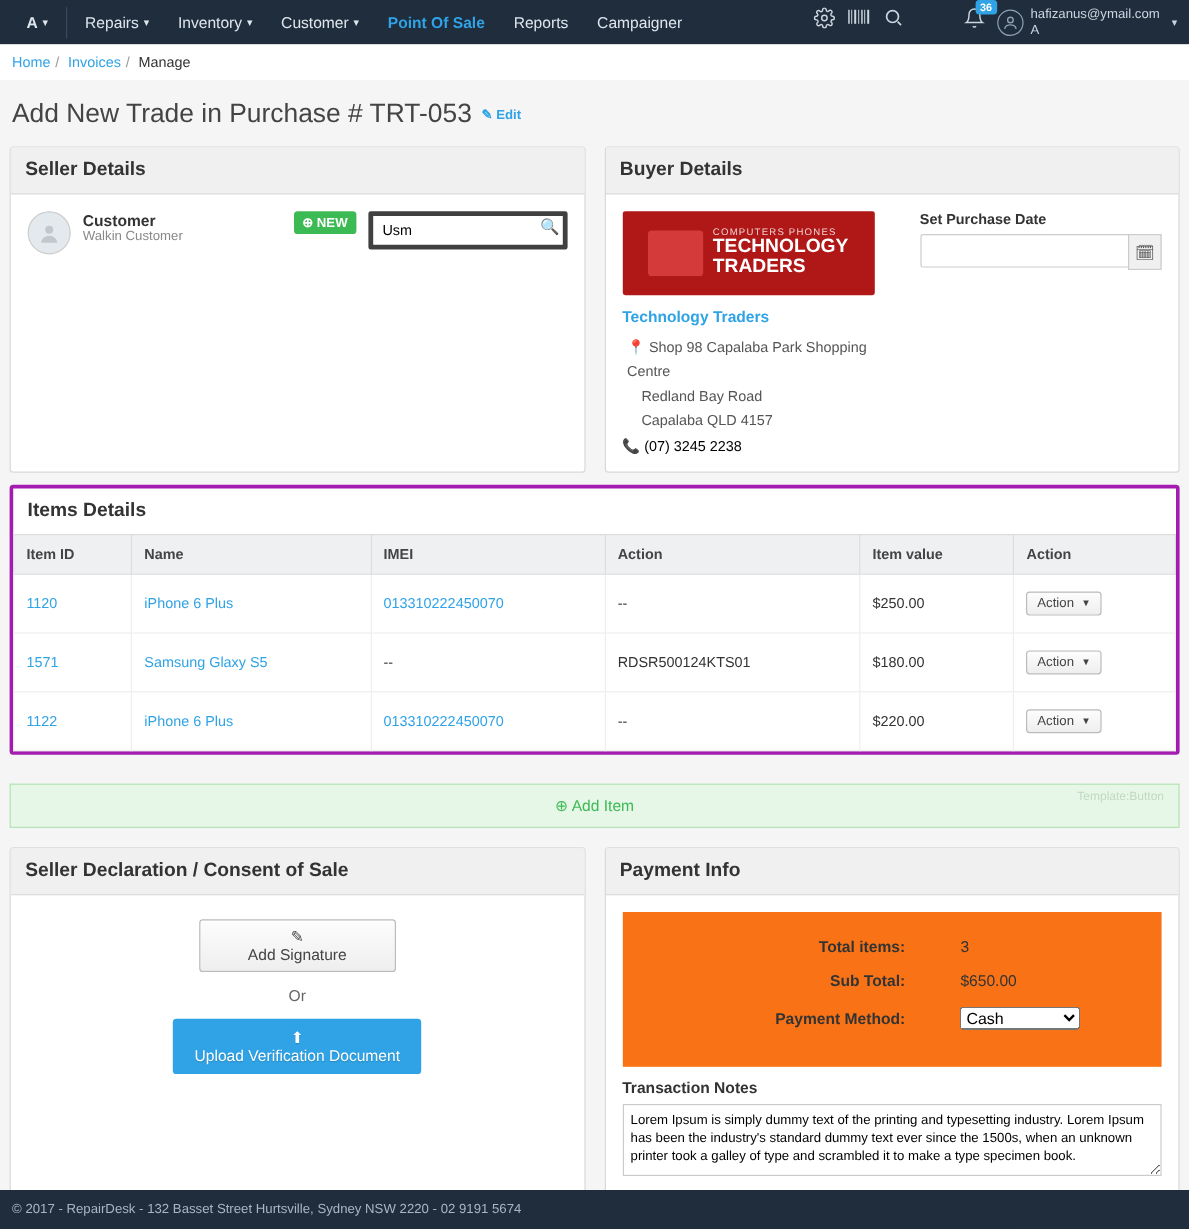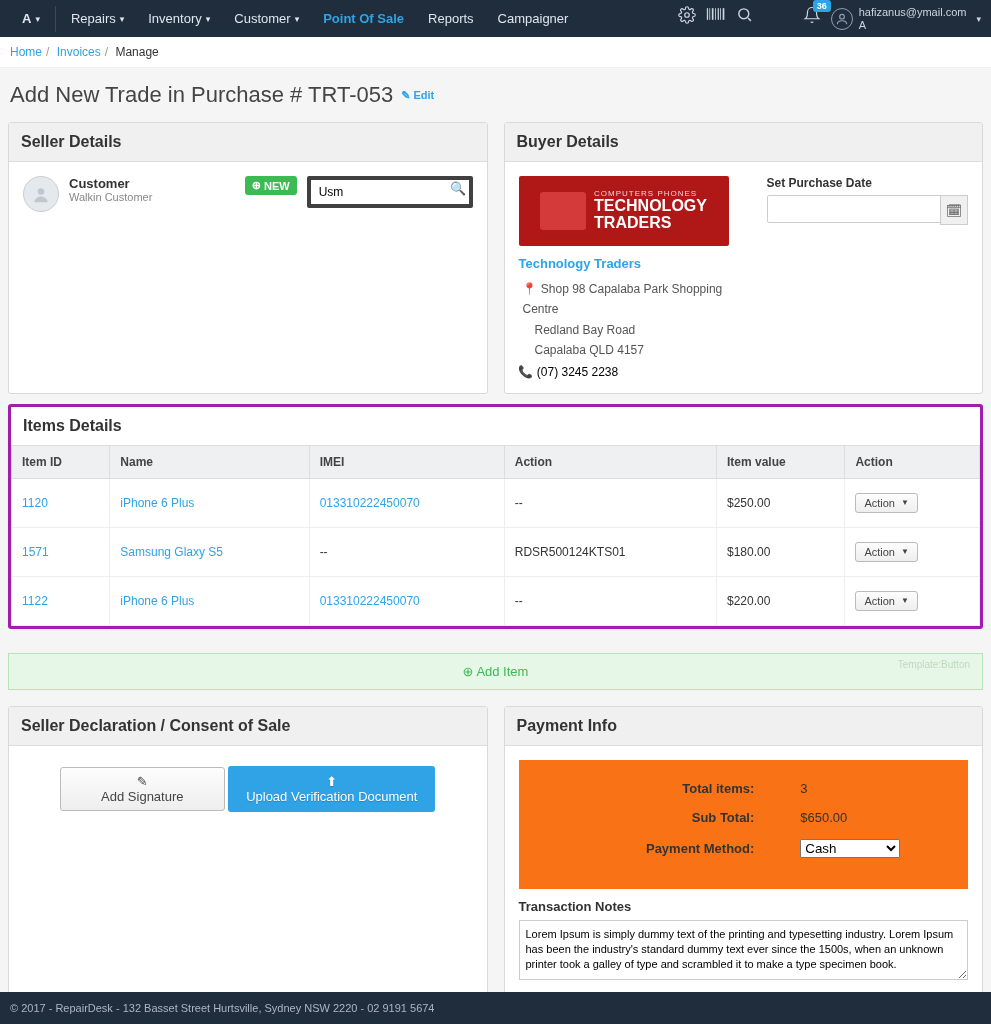--- a/index.html
+++ b/index.html
@@ -258,20 +258,21 @@
 <div style="height:16px"></div>
 
 <div class="two-col">
 
   <div class="panel">
     <div class="panel-header">Seller Declaration / Consent of Sale</div>
     <div class="panel-body declaration">
       <div class="sig-btn">
         <div>✎</div><span>Add Signature</span>
       </div>
+      <div class="or">Or</div>
       <div class="upload-btn">
         <div style="text-align:center">⬆</div><span>Upload Verification Document</span>
       </div>
     </div>
   </div>
 
   <div class="panel">
     <div class="panel-header">Payment Info</div>
     <div class="pay-panel-body">
       <div class="pay-body">

